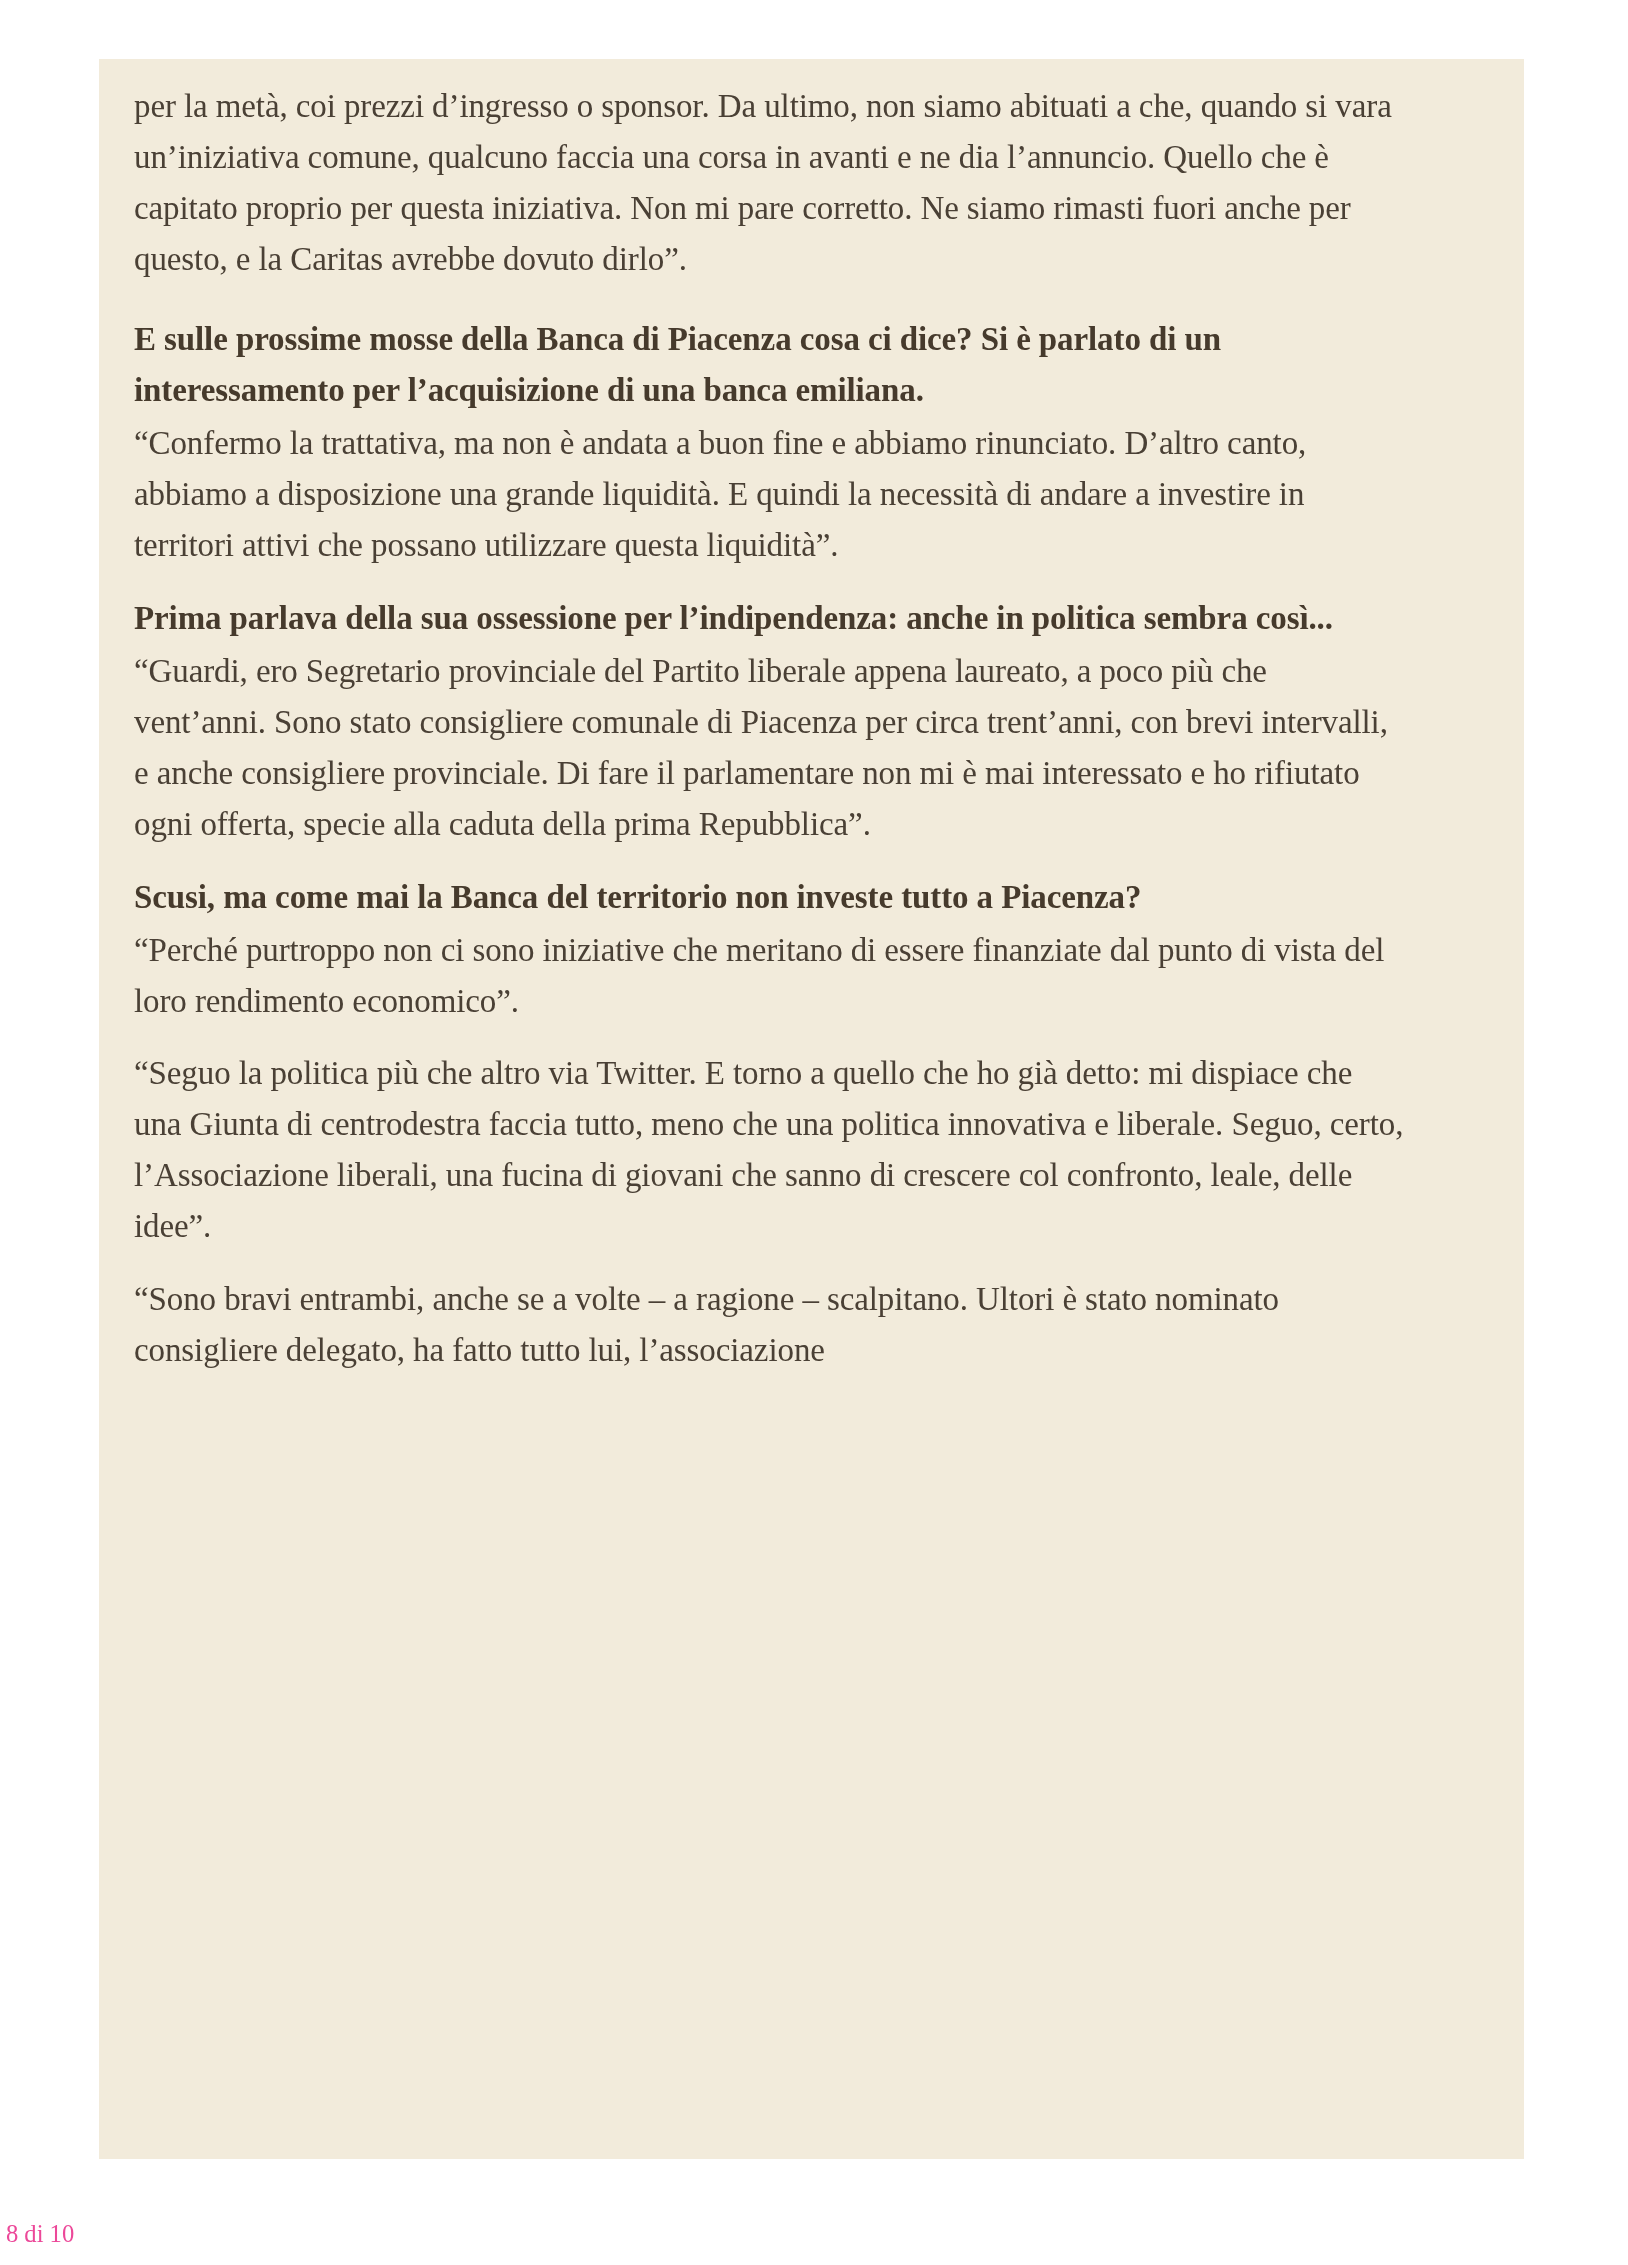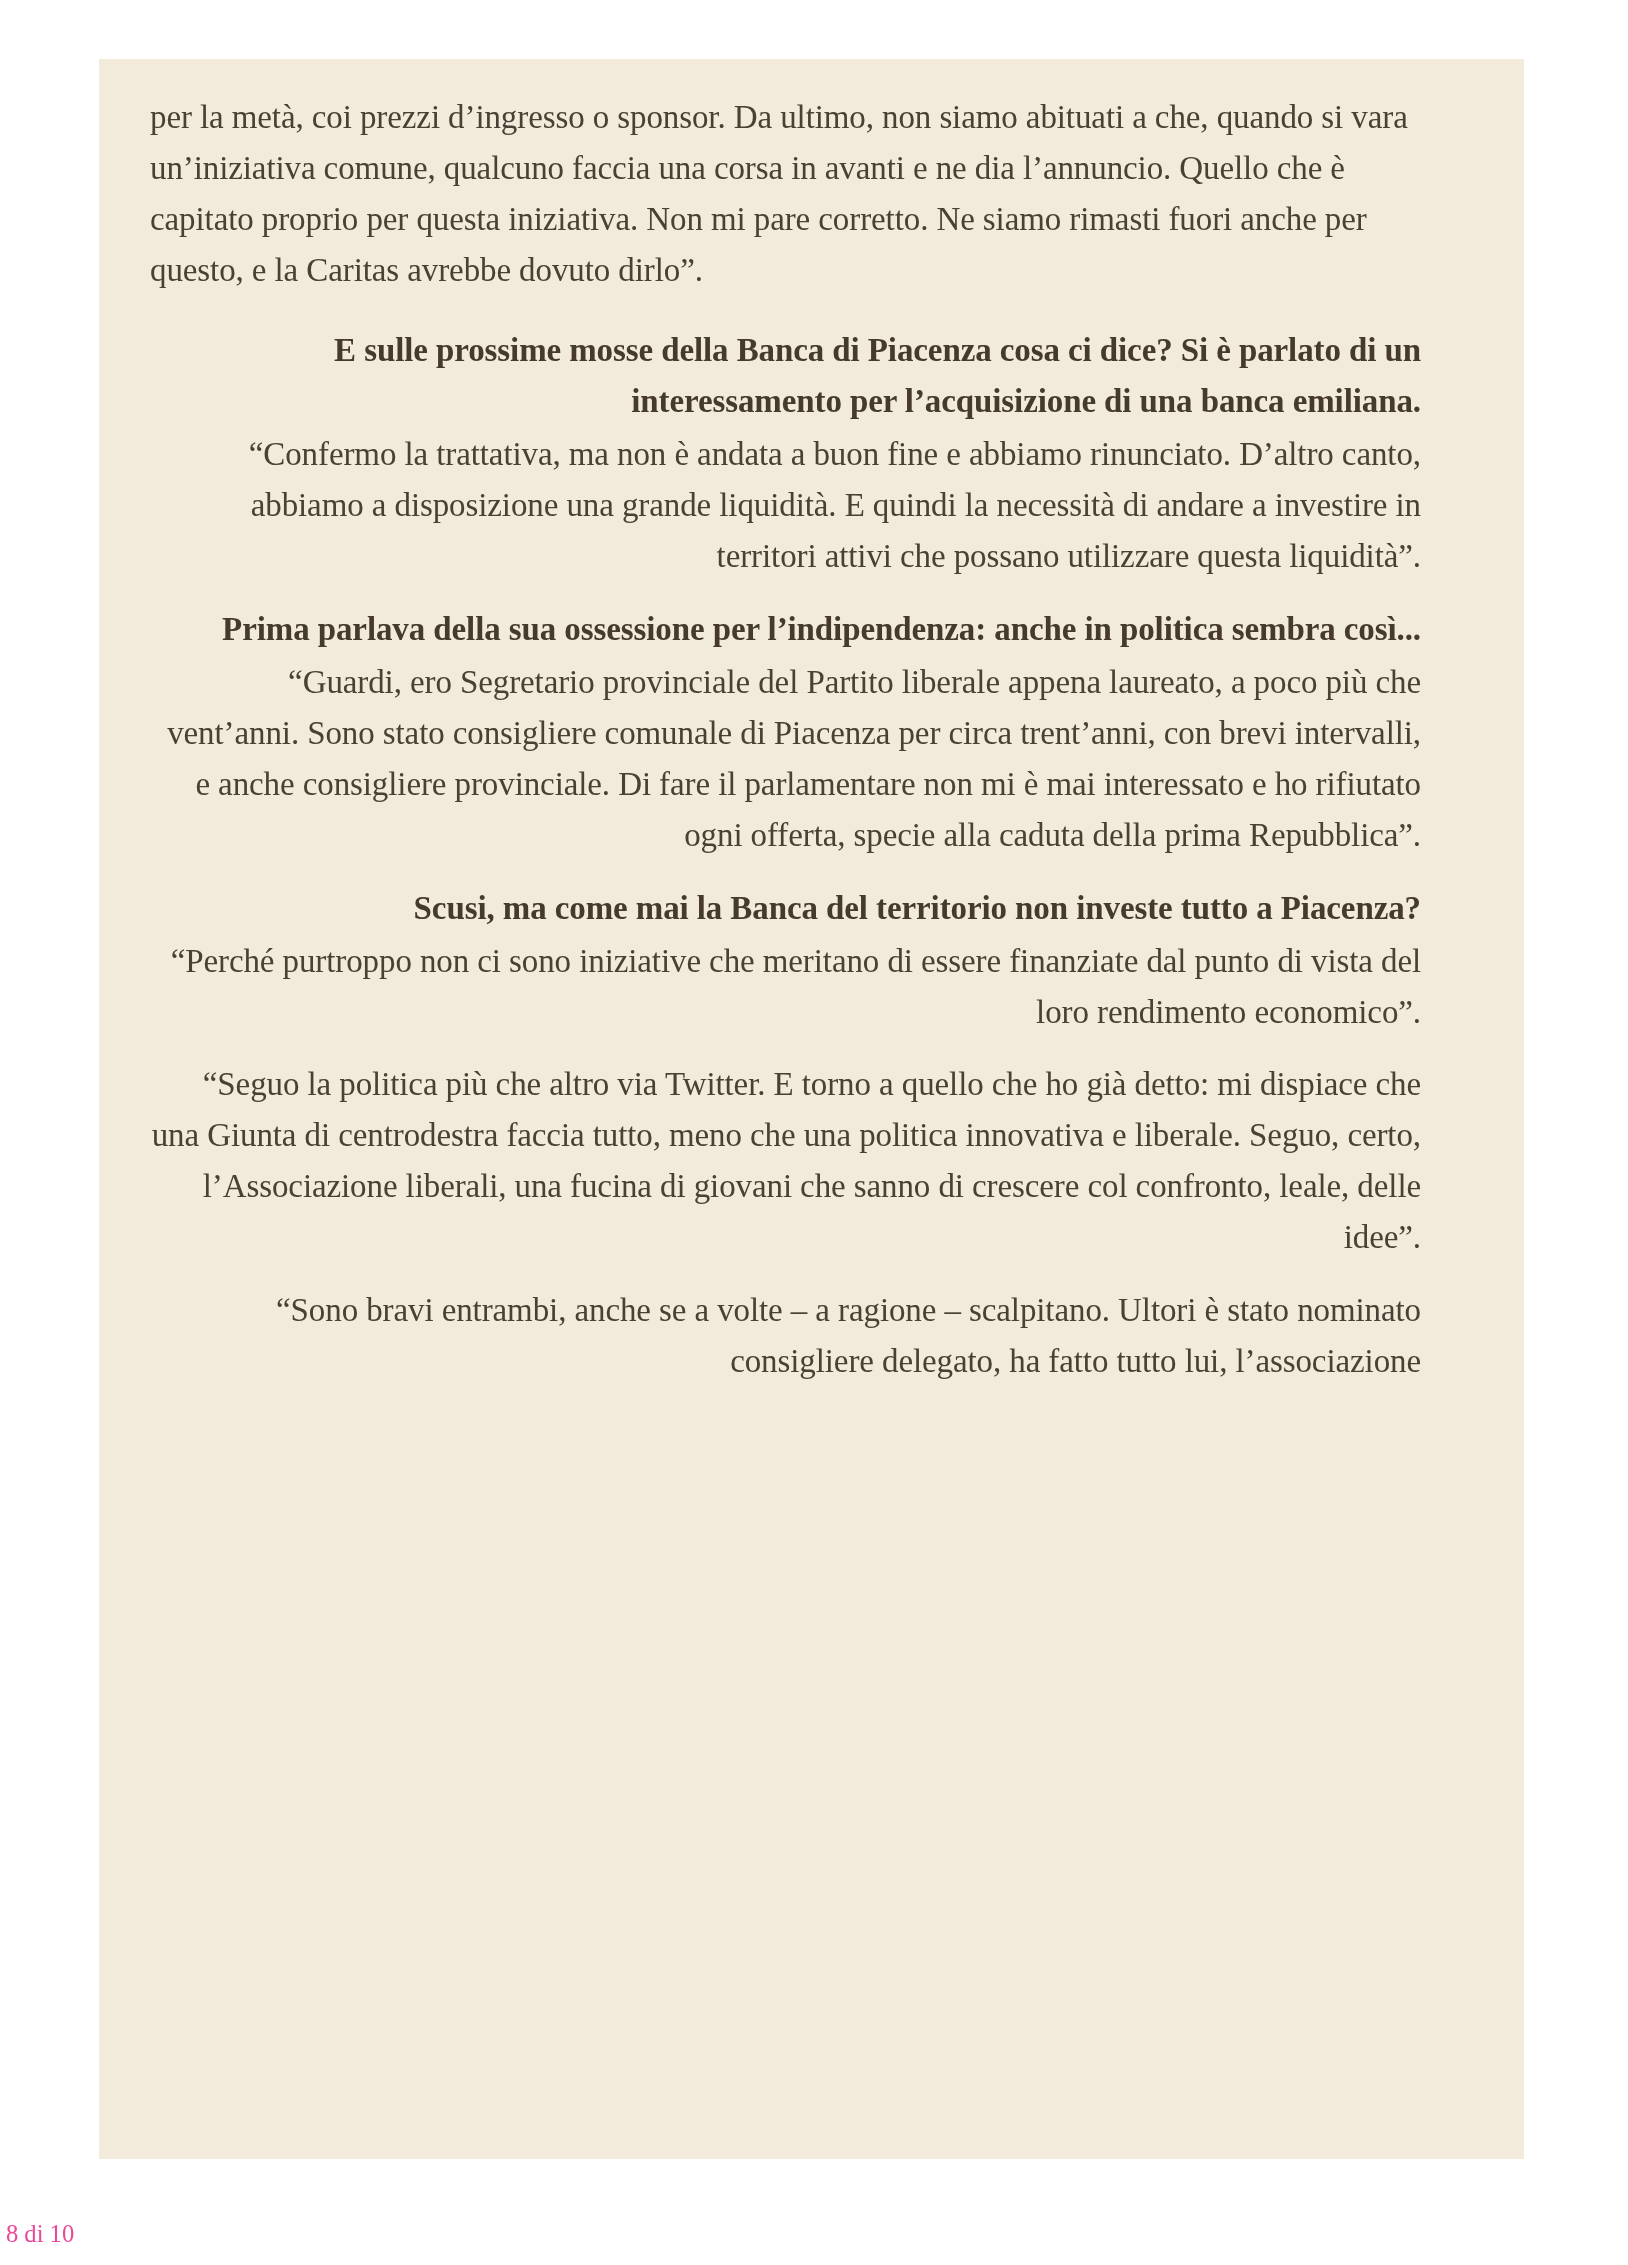--- a/index.html
+++ b/index.html
@@ -24,24 +24,23 @@
     width: 1425px;
     height: 2100px;
     background: #f2ebdb;
     box-sizing: border-box;
     padding: 0;
   }
 
   
   #text-column {
     position: absolute;
-    left: 51px;
+    left: 35px;
     top: 21.7px;
     width: 1271px;
-    margin-top: 11px;
   }
 
   .para {
     margin: 0 0 12.8px 0;
     font-size: 33px;
     line-height: 51px;
     color: #4a3f33;
     letter-spacing: -0.1px;
     font-stretch: condensed;
     transform-origin: left top;
@@ -58,21 +57,20 @@
     font-size: 33px;
     line-height: 51px;
     font-weight: bold;
     color: #463a2c;
     letter-spacing: -0.1px;
   }
 
   
   .qa-block {
     margin-bottom: 21.7px;
-    text-align: right;
   }
   .qa-block .heading {
     margin-bottom: 2px;
   }
 
   .lead-para {
     margin-bottom: 29.6px;
   }
 
   

